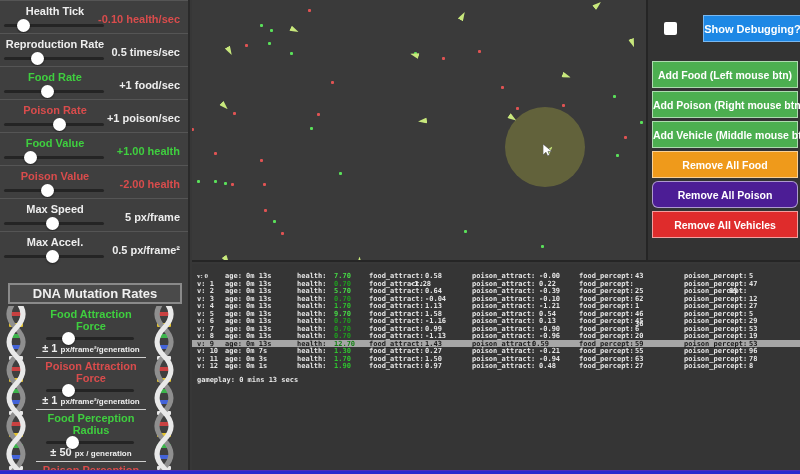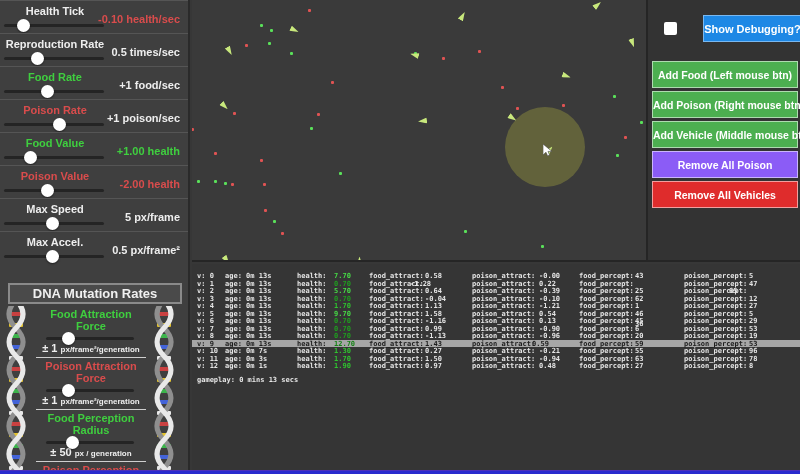--- a/index.html
+++ b/index.html
@@ -260,29 +260,30 @@
 
   <div id="right-panel">
     <div id="debug-row">
       <span id="debug-checkbox"></span>
       <button id="debug-btn" style="background: rgb(30, 136, 229);">Show Debugging?</button>
     </div>
     <div id="actions">
         <button class="action-btn" style="background: rgb(76, 175, 80);">Add Food (Left mouse btn)</button>
         <button class="action-btn" style="background: rgb(76, 175, 80);">Add Poison (Right mouse btn)</button>
         <button class="action-btn" style="background: rgb(76, 175, 80);">Add Vehicle (Middle mouse btn)</button>
-        <button class="action-btn" style="background: #8b5cf6;">Remove All Poison</button>
+        <button class="action-btn" style="background: rgb(239, 154, 27);">Remove All Food</button>
+        <button class="action-btn" style="background: #4c1d95; border-radius: 6px;">Remove All Poison</button>
         <button class="action-btn" style="background: rgb(223, 44, 44);">Remove All Vehicles</button>
       </div>
   </div>
 
   <div id="console">
     <div id="console-rows">
         <div class="crow">
-          <span style="left: 5px;">v: 0</span>
+          <span style="left: 5px; font-family: Liberation Serif, serif;">v: 0</span>
           <span style="left: 33px;">age: 0m 13s</span>
           <span style="left: 105px;">health:</span>
           <span style="left: 142px; color: rgb(70, 220, 70);">7.70</span>
           <span style="left: 177px;">food_attract:</span>
           <span style="left: 233px;">0.58</span>
           <span style="left: 280px;">poison_attract:</span>
           <span style="left: 347px;">-0.00</span>
           <span style="left: 387px;">food_percept:</span>
           <span style="left: 443px;">43</span>
           <span style="left: 492px;">poison_percept:</span>

